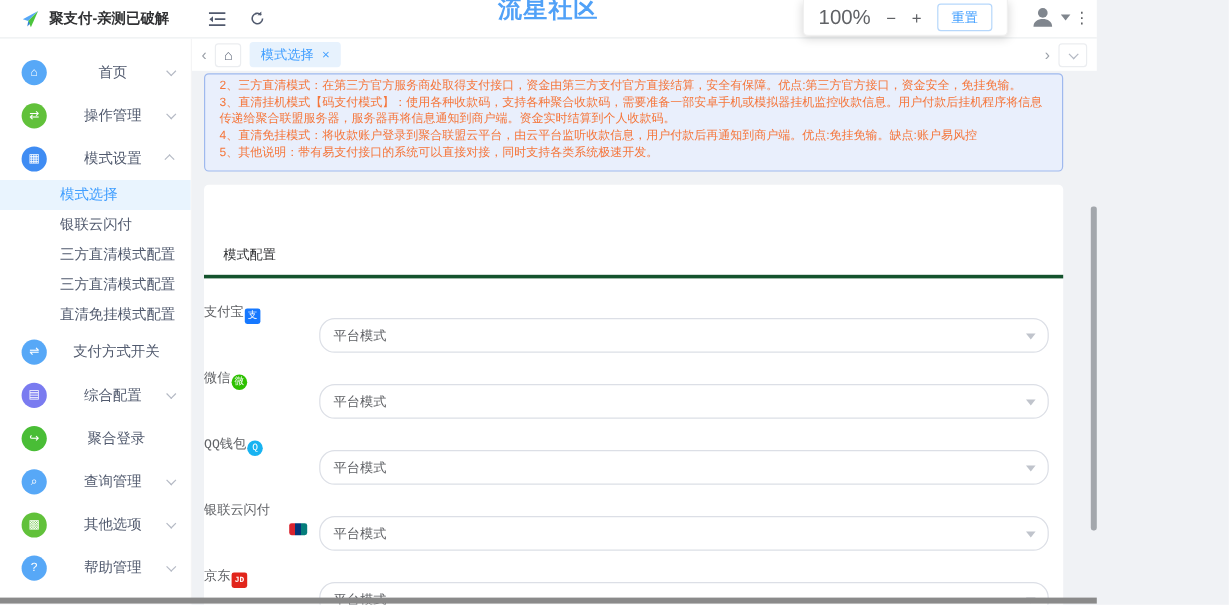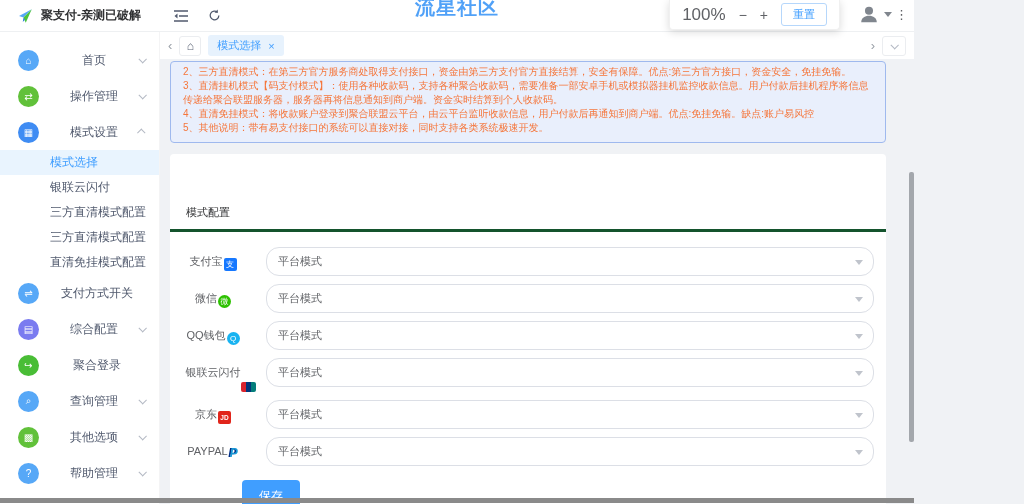--- a/index.html
+++ b/index.html
@@ -45,28 +45,28 @@
   .tb-spacer { flex:1; }
   .tb-menu { width:24px; height:20px; background:#fff; border:1px solid #ebedf0; border-radius:3px; display:flex; align-items:center; justify-content:center; cursor:pointer; }
 
   
   .content { height:445px; padding:2px 28px 0 10px; display:flex; flex-direction:column; overflow:hidden; }
   .notice { background:#e9effc; border:1px solid #9fb9ee; border-radius:4px; padding:3px 12px 7px; color:#f5763b; font-size:10px; line-height:14px; }
   .card { background:#fff; border-radius:4px; margin-top:11px; padding-bottom:8px; }
   .card-header { font-size:11px; color:#303133; padding:11px 16px 9px; border-bottom:3px solid #14532d;margin-top:40px; }
   .card-body { padding:15px 12px 0 0; }
   .form-row { display:flex; align-items:flex-start; margin-bottom:8px; }
-  .form-label { flex:0 0 96px; width:96px; text-align:center; padding-right:10px; padding-top:8px; font-size:11px; color:#606266; line-height:13px; }
+  .form-label { flex:0 0 96px; width:96px; text-align:left; padding-right:10px; padding-top:8px; font-size:11px; color:#606266; line-height:13px;font-family:Liberation Mono, monospace; }
   .pay-badge { display:inline-flex; align-items:center; justify-content:center; width:13px; height:13px; font-size:8px; color:#fff; vertical-align:-2px; margin-left:1px; }
   .pay-badge.square { border-radius:2px; }
   .pay-badge.circle { border-radius:50%; }
   .pay-badge.stripes { width:15px; height:10px; border-radius:2px; background:linear-gradient(90deg,#d9232e 34%,#02367a 34% 67%,#047d7b 67%); display:block; margin-left:auto; margin-top:3px; }
   .pay-badge.paypal { color:#1899d6; font-weight:bold; font-style:italic; font-size:12px; text-shadow:-1.5px 0 #002e86; width:10px; }
   .pay-badge.jd { font-size:6.5px; font-weight:bold; letter-spacing:0; }
-  .select { flex:1; height:29px; border:1px solid #dcdfe6; border-radius:13px; background:#fff; display:flex; align-items:center; padding:0 26px 0 11px; font-size:11px; color:#606266; position:relative; cursor:pointer; }
+  .select { flex:1; height:29px; border:1px solid #dcdfe6; border-radius:13px; background:#fff; display:flex; align-items:center; padding:0 26px 0 11px; font-size:11px; color:#606266; position:relative; cursor:pointer;margin-top:18px; }
   .select-caret { position:absolute; right:10px; top:12px; width:0; height:0; border-left:4px solid transparent; border-right:4px solid transparent; border-top:5px solid #c0c4cc; }
   .save-row { margin-left:72px; margin-top:14px; }
   .save-btn { background:#409eff; color:#fff; border:none; border-radius:4px; font-size:12px; padding:8px 17px; cursor:pointer; font-family:inherit; }
   .footer { margin-top:auto; background:#fff; border-top:1px solid #ebedf0; margin-left:-10px; margin-right:-28px; padding:8px 0 8px 12px; font-size:10.5px; color:#595959; }
   .footer a { color:#3e97f7; text-decoration:none; }
   .scroll-thumb { position:absolute; right:0; top:140px; width:5px; height:270px; background:#a3a7ac; border-radius:2px; }
   .bottom-bar { position:absolute; left:0; right:0; bottom:1px; height:5px; background:#8a8a8a; }
 </style>
 </head>
 <body>

